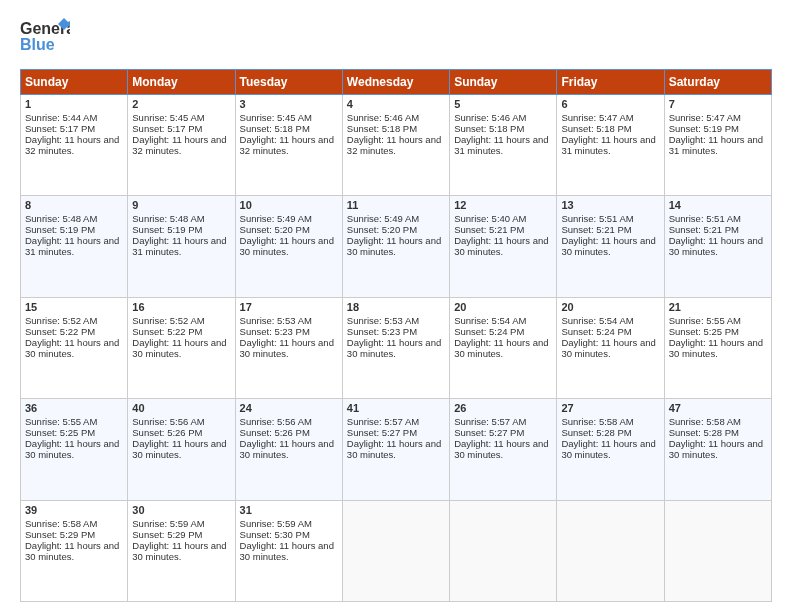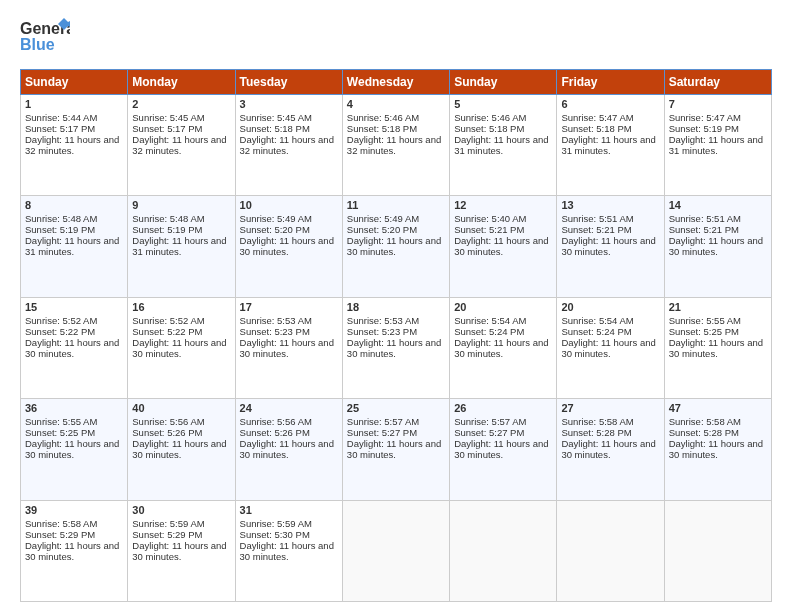--- a/index.html
+++ b/index.html
@@ -145,21 +145,21 @@
           <td><span class="day-num">17</span><span>Sunrise: 5:53 AM</span><br><span>Sunset: 5:23 PM</span><br><span>Daylight: 11 hours and 30 minutes.</span></td>
           <td><span class="day-num">18</span><span>Sunrise: 5:53 AM</span><br><span>Sunset: 5:23 PM</span><br><span>Daylight: 11 hours and 30 minutes.</span></td>
           <td><span class="day-num">20</span><span>Sunrise: 5:54 AM</span><br><span>Sunset: 5:24 PM</span><br><span>Daylight: 11 hours and 30 minutes.</span></td>
           <td><span class="day-num">20</span><span>Sunrise: 5:54 AM</span><br><span>Sunset: 5:24 PM</span><br><span>Daylight: 11 hours and 30 minutes.</span></td>
           <td><span class="day-num">21</span><span>Sunrise: 5:55 AM</span><br><span>Sunset: 5:25 PM</span><br><span>Daylight: 11 hours and 30 minutes.</span></td>
         </tr>
         <tr>
           <td><span class="day-num">36</span><span>Sunrise: 5:55 AM</span><br><span>Sunset: 5:25 PM</span><br><span>Daylight: 11 hours and 30 minutes.</span></td>
           <td><span class="day-num">40</span><span>Sunrise: 5:56 AM</span><br><span>Sunset: 5:26 PM</span><br><span>Daylight: 11 hours and 30 minutes.</span></td>
           <td><span class="day-num">24</span><span>Sunrise: 5:56 AM</span><br><span>Sunset: 5:26 PM</span><br><span>Daylight: 11 hours and 30 minutes.</span></td>
-          <td><span class="day-num">25</span><span>Sunrise: 5:57 AM</span><br><span>Sunset: 5:27 PM</span><br><span>Daylight: 11 hours and 30 minutes.</span></td>
+          <td><span class="day-num">41</span><span>Sunrise: 5:57 AM</span><br><span>Sunset: 5:27 PM</span><br><span>Daylight: 11 hours and 30 minutes.</span></td>
           <td><span class="day-num">26</span><span>Sunrise: 5:57 AM</span><br><span>Sunset: 5:27 PM</span><br><span>Daylight: 11 hours and 30 minutes.</span></td>
           <td><span class="day-num">27</span><span>Sunrise: 5:58 AM</span><br><span>Sunset: 5:28 PM</span><br><span>Daylight: 11 hours and 30 minutes.</span></td>
           <td><span class="day-num">47</span><span>Sunrise: 5:58 AM</span><br><span>Sunset: 5:28 PM</span><br><span>Daylight: 11 hours and 30 minutes.</span></td>
         </tr>
         <tr>
           <td><span class="day-num">39</span><span>Sunrise: 5:58 AM</span><br><span>Sunset: 5:29 PM</span><br><span>Daylight: 11 hours and 30 minutes.</span></td>
           <td><span class="day-num">30</span><span>Sunrise: 5:59 AM</span><br><span>Sunset: 5:29 PM</span><br><span>Daylight: 11 hours and 30 minutes.</span></td>
           <td><span class="day-num">31</span><span>Sunrise: 5:59 AM</span><br><span>Sunset: 5:30 PM</span><br><span>Daylight: 11 hours and 30 minutes.</span></td>
           <td class="empty-cell"></td>
           <td class="empty-cell"></td>

